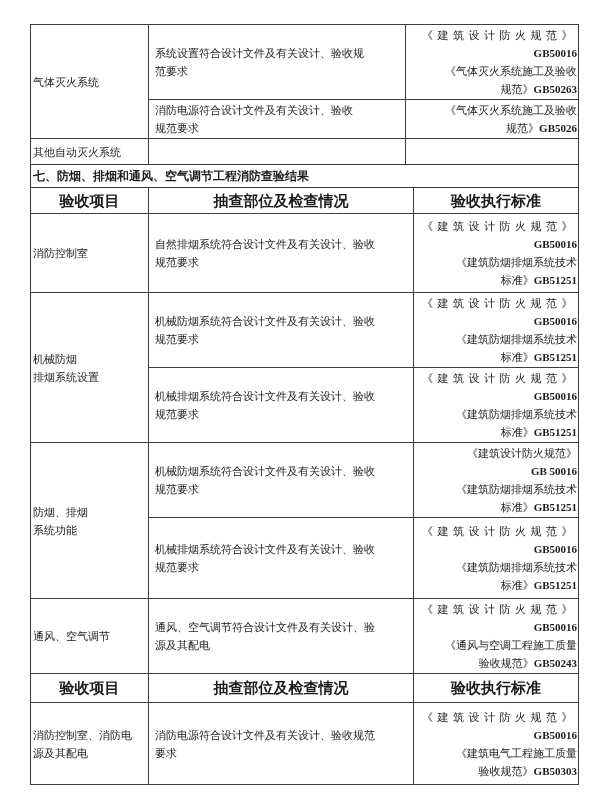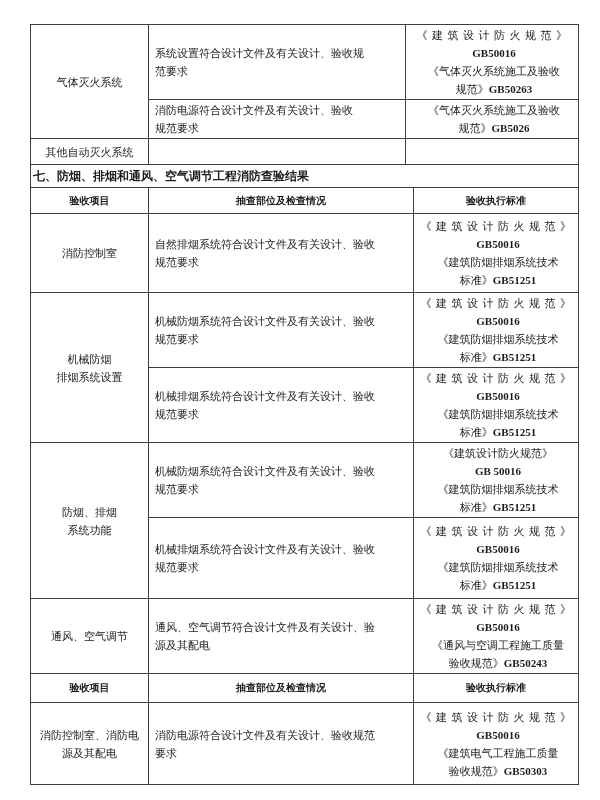--- a/index.html
+++ b/index.html
@@ -3,25 +3,25 @@
 <meta charset="utf-8">
 <style>
   html,body{margin:0;padding:0;background:#ffffff;}
   body{width:600px;height:800px;overflow:hidden;
        font-family:"Liberation Serif","DejaVu Serif",serif;color:#1c1c1c;}
   .page{width:548px;margin:24px 0 0 30px;}
   table.tbl{border-collapse:collapse;table-layout:fixed;width:548px;}
   table.tbl + table.tbl{margin-top:-1px;}
   td{border:1px solid #3d3d3d;vertical-align:middle;
      font-size:11px;line-height:18px;padding:1px 3px;}
-  td.c-item{text-align:center;padding:1px 2px;}
+  td.c-item{padding:1px 2px;}
   td.c-check{text-align:left;padding-left:6px;padding-right:18px;}
-  td.c-std{text-align:center;padding-left:5px;padding-right:1px;}
+  td.c-std{text-align:right;padding-left:5px;padding-right:1px;}
   td.c-section{font-weight:bold;font-size:12px;padding:2px;}
-  tr.hdr td{text-align:center;font-weight:bold;font-size:10px;}
+  tr.hdr td{text-align:center;font-weight:bold;font-size:15px;}
   .ln{white-space:nowrap;}
   .sp{letter-spacing:4.5px;}
   .gb b{font-weight:bold;}
 </style>
 </head>
 <body>
 
 <div class="page">
 
   <table class="tbl">

